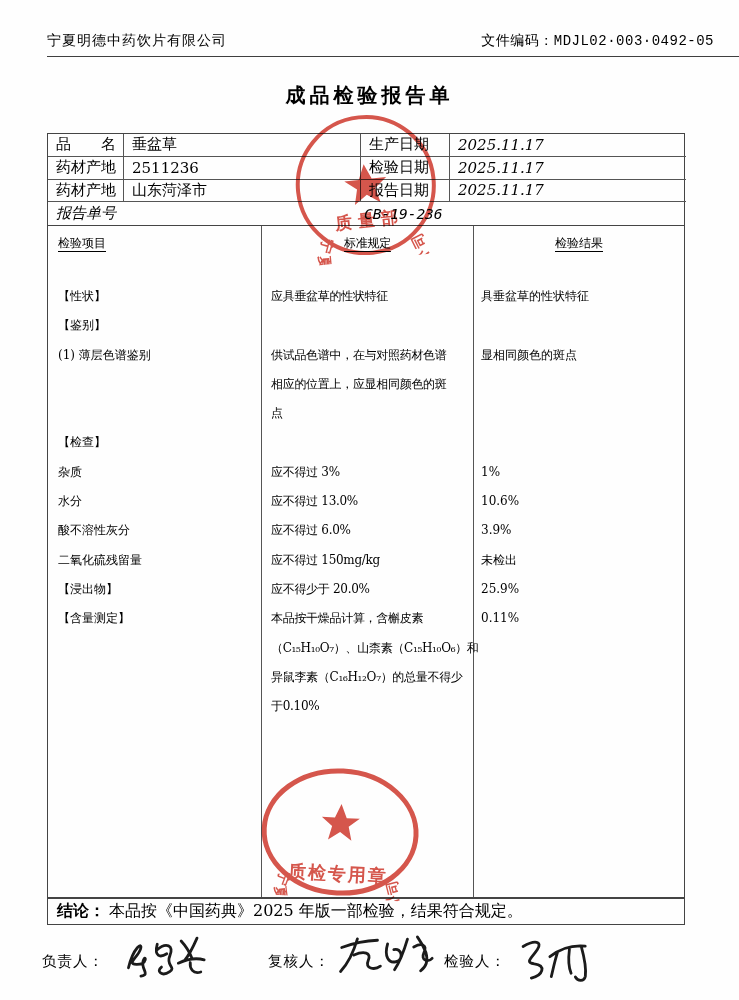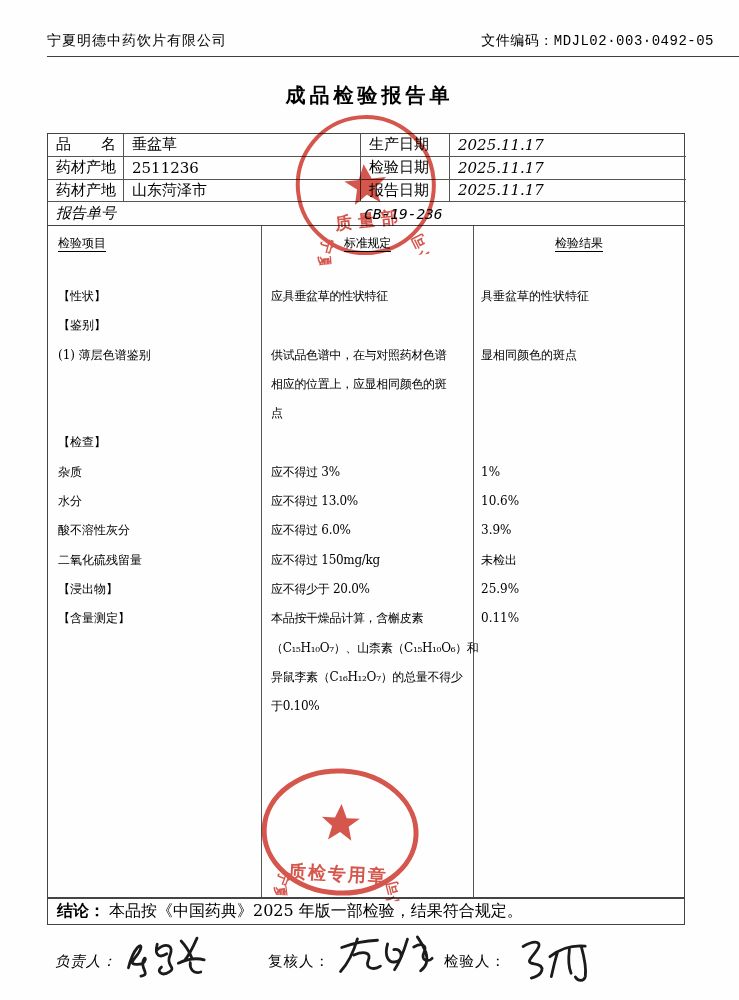--- a/index.html
+++ b/index.html
@@ -42,21 +42,21 @@
   .ln{height:29.3px;line-height:29.3px;white-space:nowrap;}
   .filler{flex:1;}
   
   .conclusion{position:absolute;left:47px;top:898px;width:638px;height:27px;
     border:1px solid #444;box-sizing:border-box;display:flex;align-items:center;
     padding-left:9px;font-size:16px;white-space:nowrap;}
   .conclusion b{margin-right:4px;}
   
   .sig-row{position:absolute;left:0;top:928px;width:739px;height:62px;font-size:14.5px;}
   .sig-label{position:absolute;top:24px;letter-spacing:1px;}
-  .lbl-resp{left:55px;font-style:italic;} .lbl-review{left:268px;} .lbl-inspect{left:444px;}
+  .lbl-resp{left:42px;} .lbl-review{left:268px;} .lbl-inspect{left:444px;}
   .sig{position:absolute;}
   .sig svg{display:block;}
   .sig-1{left:112px;top:2px;transform:rotate(-3deg);}
   .sig-2{left:330px;top:0px;transform:rotate(-2deg);}
   .sig-3{left:514px;top:2px;transform:rotate(-4deg);}
   
   .stamp{position:absolute;mix-blend-mode:multiply;opacity:0.85;pointer-events:none;}
   .stamp-top{left:291px;top:110px;transform:rotate(-6deg);}
   .stamp-bottom{left:258px;top:766px;transform:rotate(3deg);}
 </style>

